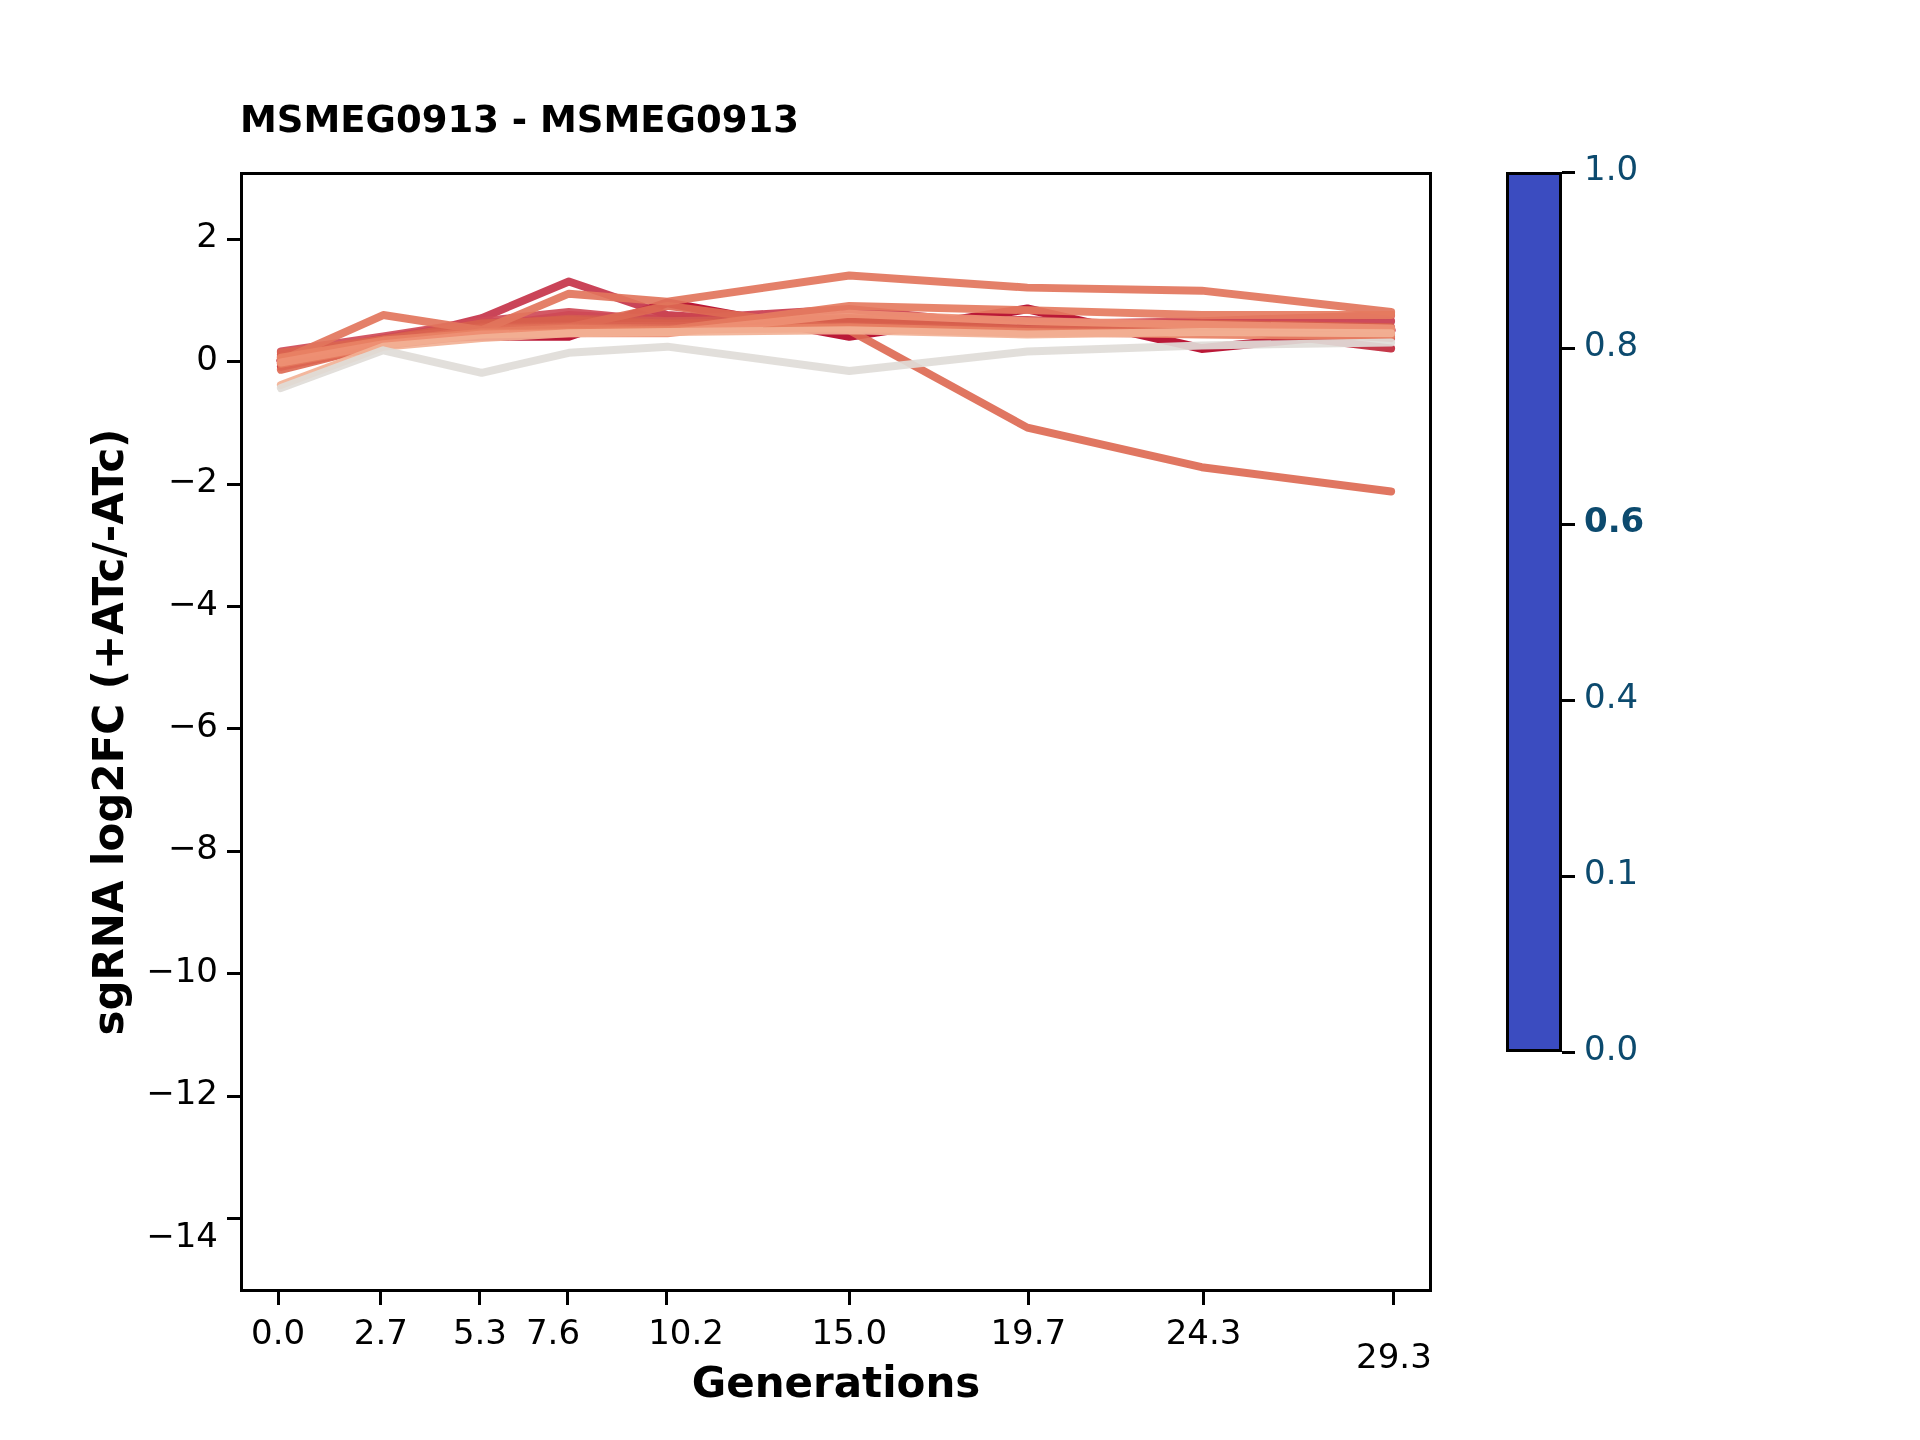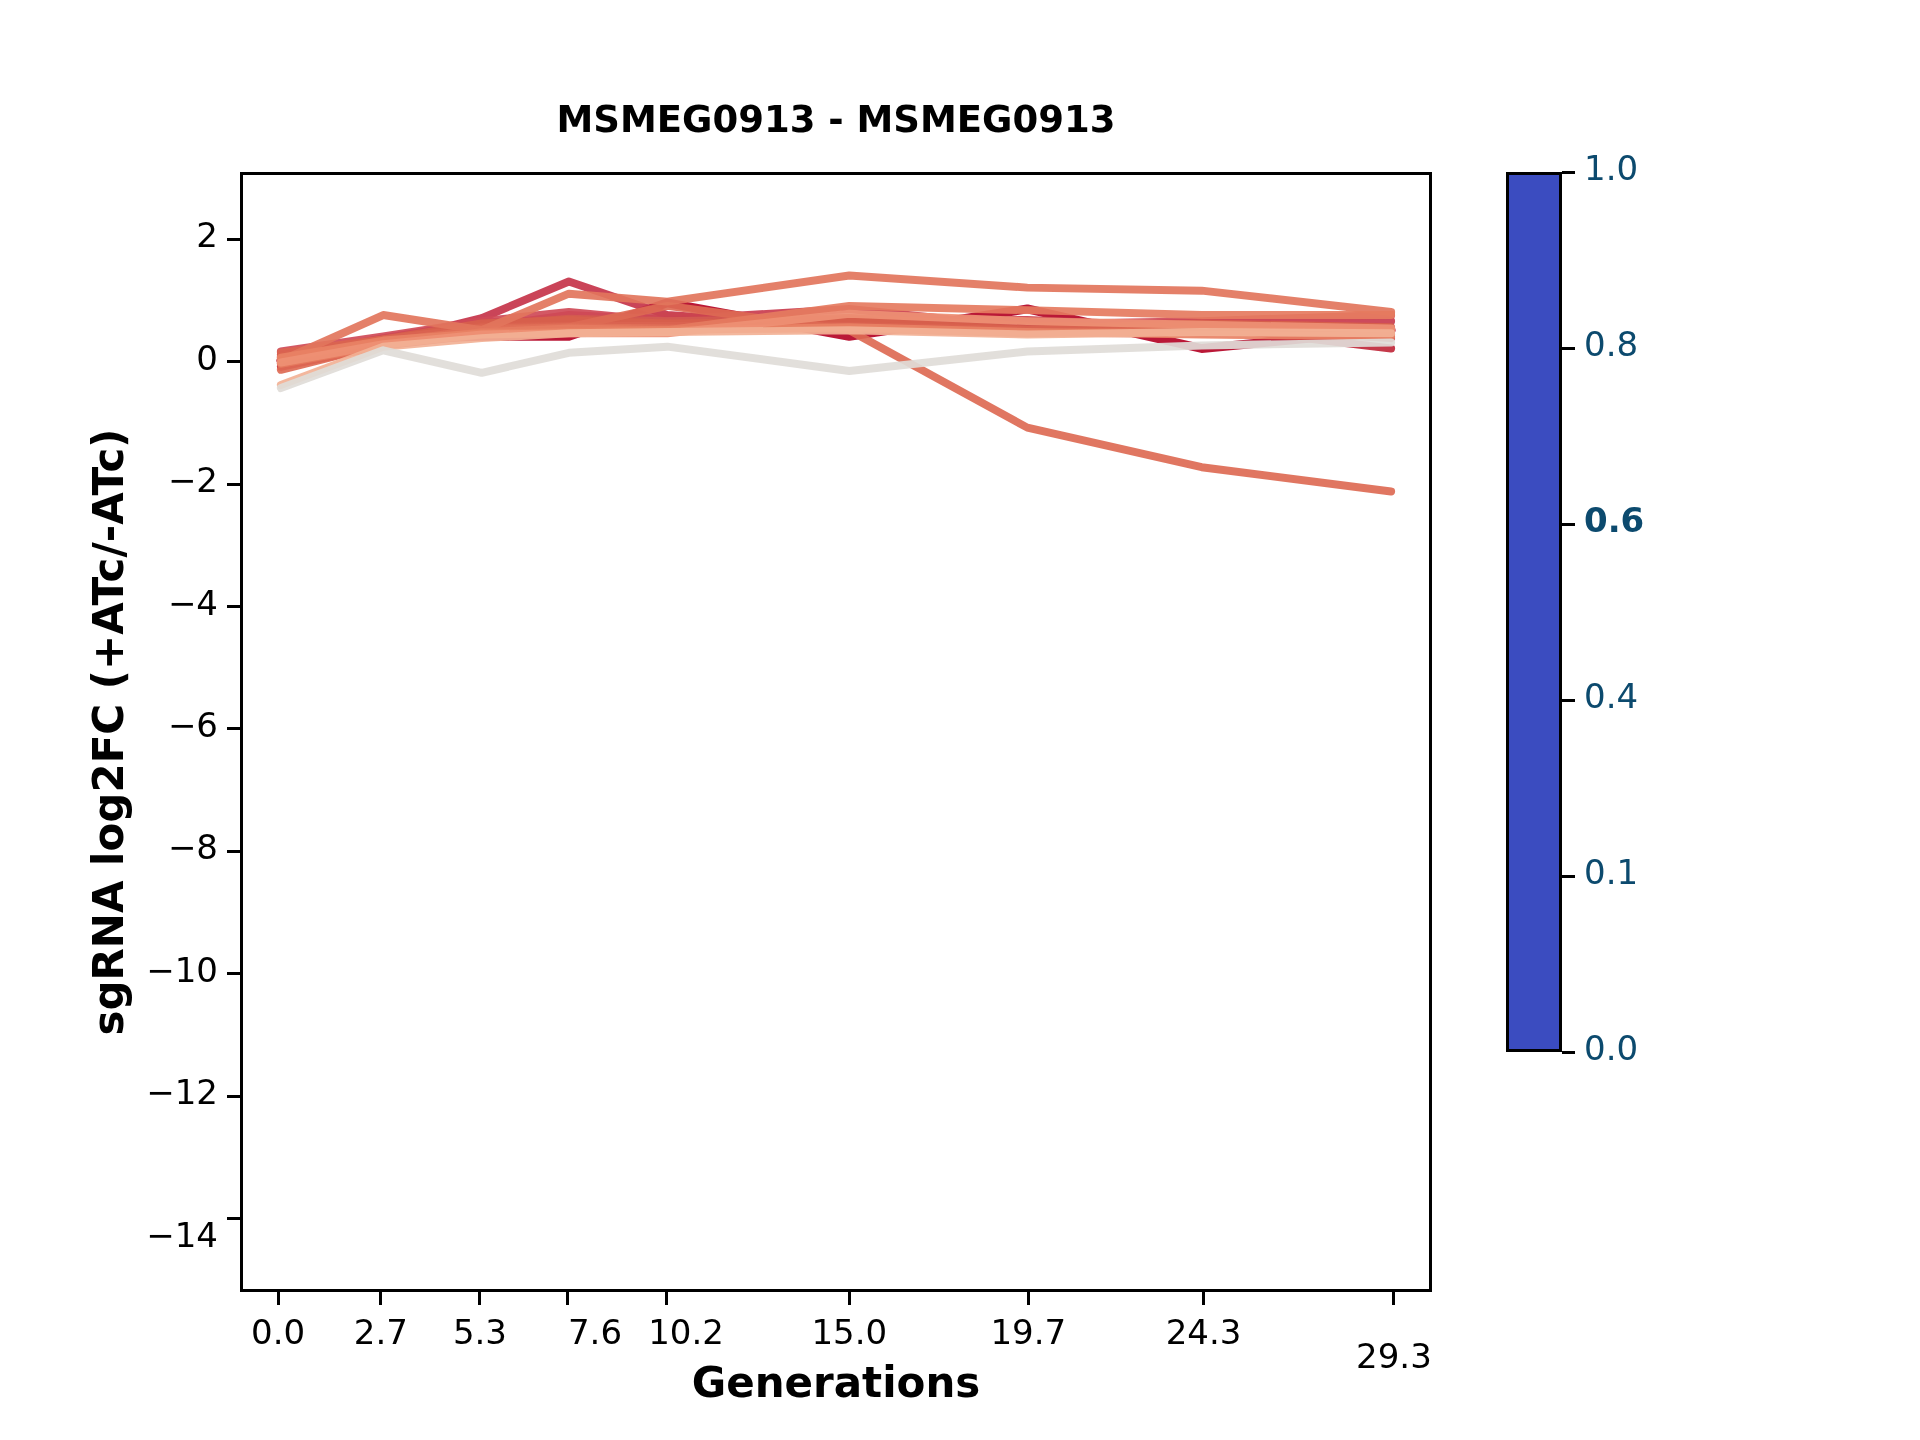--- a/index.html
+++ b/index.html
@@ -19,21 +19,21 @@
     left: 0; top: 0;
     width: 1920px;
     height: 1440px;
     background: #ffffff;
   }
   .chart-title {
     position: absolute;
     left: 240px;
     top: 98px;
     width: 1192px;
-    text-align: center;
+    text-align: left;
     font-family: "DejaVu Sans", sans-serif;
     font-weight: bold;
     font-size: 37px;
     color: #000000;
     letter-spacing: 0px;
     white-space: nowrap;
   }
   #plot-area {
     position: absolute;
     left: 240px;
@@ -197,21 +197,21 @@
       <div class="ytick-label" style="right: 1702px; top: 1194.56px; margin-top: 20px;">−14</div>
     </div>
   <div id="x-ticks">
       <div class="xtick-mark" style="left: 276.583px; top: 1292px;"></div>
       <div class="xtick-label" style="left: 278.083px; top: 1312px;">0.0</div>
       <div class="xtick-mark" style="left: 379.407px; top: 1292px;"></div>
       <div class="xtick-label" style="left: 380.907px; top: 1312px;">2.7</div>
       <div class="xtick-mark" style="left: 478.423px; top: 1292px;"></div>
       <div class="xtick-label" style="left: 479.923px; top: 1312px;">5.3</div>
       <div class="xtick-mark" style="left: 566.014px; top: 1292px;"></div>
-      <div class="xtick-label" style="left: 595px; top: 1312px;">7.6</div>
+      <div class="xtick-label" style="left: 553px; top: 1312px;">7.6</div>
       <div class="xtick-mark" style="left: 665.03px; top: 1292px;"></div>
       <div class="xtick-label" style="left: 672px; top: 1312px; margin-left: 14px;">10.2</div>
       <div class="xtick-mark" style="left: 847.829px; top: 1292px;"></div>
       <div class="xtick-label" style="left: 849.329px; top: 1312px;">15.0</div>
       <div class="xtick-mark" style="left: 1026.82px; top: 1292px;"></div>
       <div class="xtick-label" style="left: 1028.32px; top: 1312px;">19.7</div>
       <div class="xtick-mark" style="left: 1202px; top: 1292px;"></div>
       <div class="xtick-label" style="left: 1203.5px; top: 1312px;">24.3</div>
       <div class="xtick-mark" style="left: 1392.42px; top: 1292px;"></div>
       <div class="xtick-label" style="left: 1393.92px; top: 1312px; margin-top: 24px;">29.3</div>

